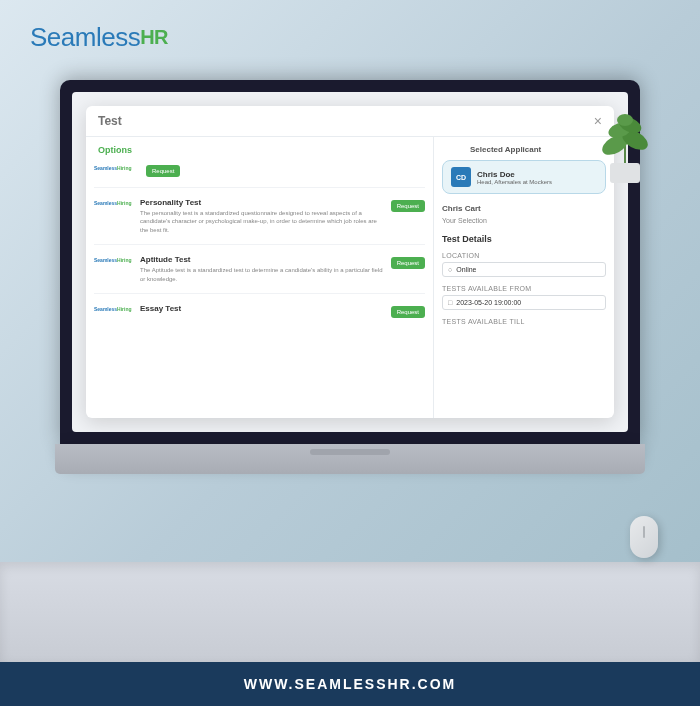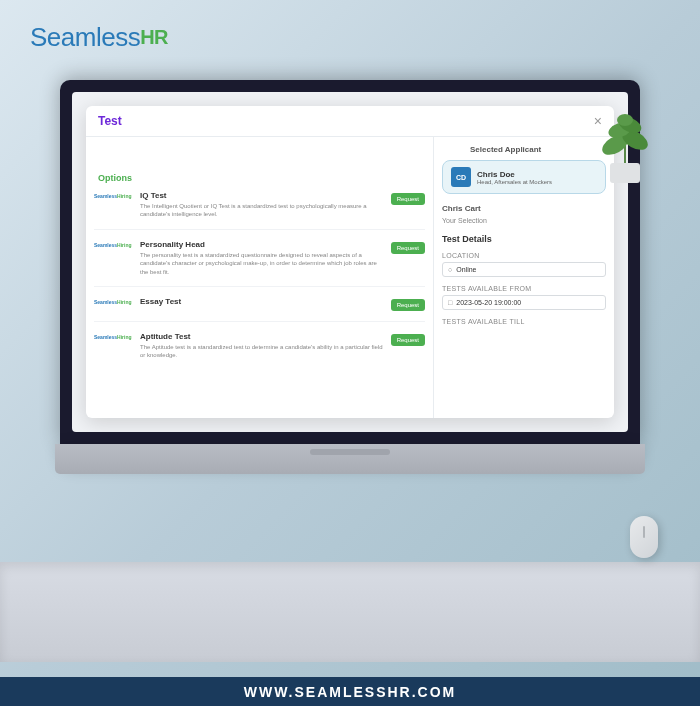--- a/index.html
+++ b/index.html
@@ -159,21 +159,21 @@
       padding: 8px 12px;
       border-bottom: 1px solid #e8ecf0;
       display: flex;
       justify-content: space-between;
       align-items: center;
     }
 
     .modal-title {
       font-size: 12px;
       font-weight: 600;
-      color: #6d28d9;
+      color: #737373;
     }
 
     .modal-close {
       font-size: 14px;
       color: #999;
       cursor: pointer;
       line-height: 1;
     }
 
     .modal-body {
@@ -189,21 +189,20 @@
       overflow-y: auto;
       padding: 8px;
     }
 
     .options-label {
       font-size: 9px;
       font-weight: 600;
       color: #4caf50;
       margin-bottom: 8px;
       padding-left: 4px;
-      margin-top: 28px;
     }
 
     .test-item {
       display: flex;
       align-items: flex-start;
       margin-bottom: 10px;
       padding-bottom: 10px;
       border-bottom: 1px solid #f0f2f5;
     }
 
@@ -359,21 +358,21 @@
       font-size: 7px;
       color: #333;
     }
 
     
     .footer-bar {
       position: absolute;
       bottom: 0;
       left: 0;
       right: 0;
-      height: 29px;
+      height: 44px;
       background: #1a3a5c;
       display: flex;
       align-items: center;
       justify-content: center;
     }
 
     .footer-url {
       font-size: 14px;
       font-weight: 700;
       color: #fff;
@@ -417,53 +416,49 @@
           <div class="modal-body">
 
             <div class="left-panel">
               <div class="options-label">Options</div>
 
               <div id="test-list">
                   <div class="test-item">
       <div class="seamlesshiring-badge">
         Seamless<span>Hiring</span>
       </div>
-      <div class="test-info">
-        <div class="test-name">IQ Test</div>
-        <div class="test-desc">The Intelligent Quotient or IQ Test is a standardized test to psychologically measure a candidate's intelligence level.</div>
-      </div>
       <button class="request-btn">Request</button>
     </div>
                   <div class="test-item">
       <div class="seamlesshiring-badge">
         Seamless<span>Hiring</span>
       </div>
       <div class="test-info">
-        <div class="test-name">Personality Head</div>
+        <div class="test-name">Personality Test</div>
         <div class="test-desc">The personality test is a standardized questionnaire designed to reveal aspects of a candidate's character or psychological make-up, in order to determine which job roles are the best fit.</div>
       </div>
       <button class="request-btn">Request</button>
     </div>
                   <div class="test-item">
       <div class="seamlesshiring-badge">
         Seamless<span>Hiring</span>
       </div>
       <div class="test-info">
-        <div class="test-name">Essay Test</div>
-        <div class="test-desc"></div>
+        <div class="test-name">Aptitude Test</div>
+        <div class="test-desc">The Aptitude test is a standardized test to determine a candidate's ability in a particular field or knowledge.</div>
       </div>
       <button class="request-btn">Request</button>
     </div>
                   <div class="test-item">
       <div class="seamlesshiring-badge">
         Seamless<span>Hiring</span>
       </div>
       <div class="test-info">
-        <div class="test-name">Aptitude Test</div>
-        <div class="test-desc">The Aptitude test is a standardized test to determine a candidate's ability in a particular field or knowledge.</div>
+        <div class="test-name">Essay Test</div>
+        <div class="test-desc"></div>
       </div>
       <button class="request-btn">Request</button>
     </div>
                 </div>
             </div>
 
             <div class="right-panel">
               <div class="selected-applicant-label">Selected Applicant</div>
 
               <div class="applicant-card">

